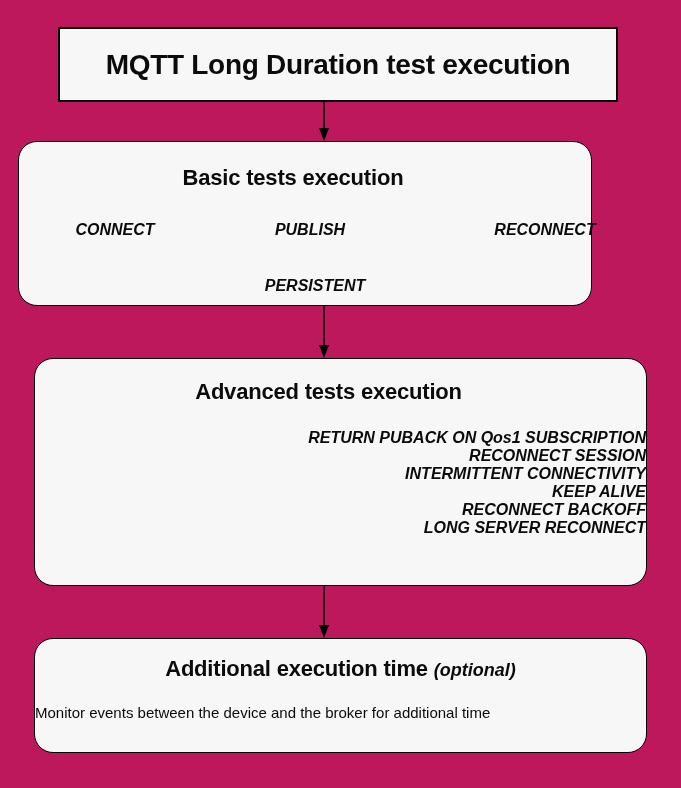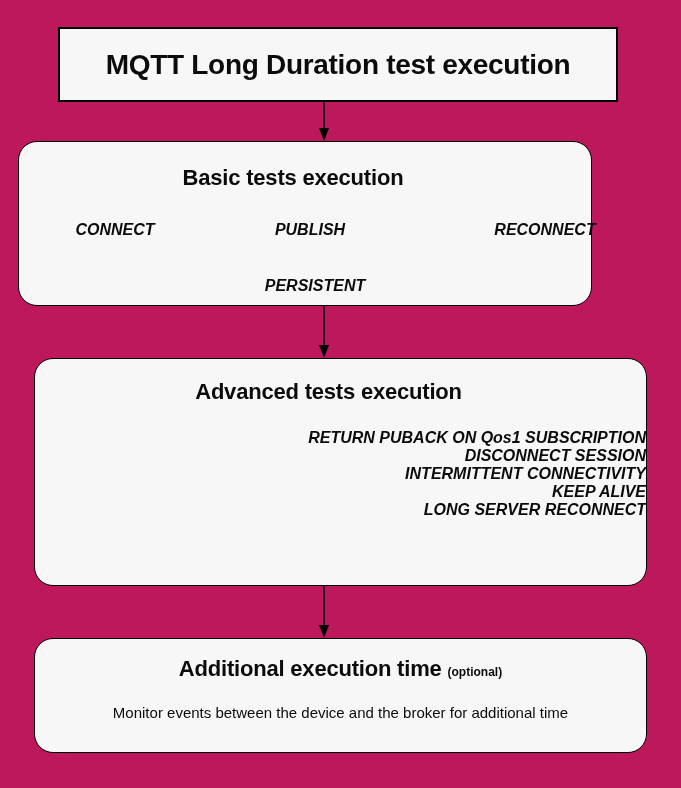--- a/index.html
+++ b/index.html
@@ -69,33 +69,34 @@
 
   .box1-inner {
     display: flex;
     align-items: center;
     justify-content: center;
     width: 100%;
     height: 100%;
   }
 
   .title-suffix {
-    font-size: 12px;
+    font-size: 18px;
+    font-style: italic;
     font-weight: bold;
     letter-spacing: 0;
   }
   .subtitle {
     position: absolute;
     left: 0;
     top: 65px;
     width: 100%;
     font-size: 15px;
     font-weight: normal;
     line-height: 18px;
-    text-align: center;
+    text-align: left;
     white-space: nowrap;
   }
 
   svg.arrow { position: absolute; display: block; }
 </style>
 </head>
 <body>
 
 <div class="canvas">
 
@@ -123,23 +124,24 @@
   <svg class="arrow" style="left:317px; top:306px;" width="14" height="52" viewBox="0 0 14 52">
     <line x1="7" y1="0" x2="7" y2="40" stroke="#000" stroke-width="1.5"></line>
     <path d="M7 52 L2 39 L12 39 Z" fill="#000"></path>
   </svg>
 
   <div class="node round" style="left:34px; top:358px; width:613px; height:228px;padding-left:24px;">
     <div class="title-md shift-l" style="top:20px;">Advanced tests execution</div>
 
     <div class="adv-list">
       <span class="lbl">RETURN PUBACK ON Qos1 SUBSCRIPTION</span>
-      <span class="lbl">DISCONNECT SESSION</span>
+      <span class="lbl">RECONNECT SESSION</span>
       <span class="lbl">INTERMITTENT CONNECTIVITY</span>
       <span class="lbl">KEEP ALIVE</span>
+      <span class="lbl">RECONNECT BACKOFF</span>
       <span class="lbl">LONG SERVER RECONNECT</span>
     </div>
   </div>
 
   <svg class="arrow" style="left:317px; top:586px;" width="14" height="52" viewBox="0 0 14 52">
     <line x1="7" y1="0" x2="7" y2="40" stroke="#000" stroke-width="1.5"></line>
     <path d="M7 52 L2 39 L12 39 Z" fill="#000"></path>
   </svg>
 
   <div class="node round" style="left:34px; top:638px; width:613px; height:115px;">

